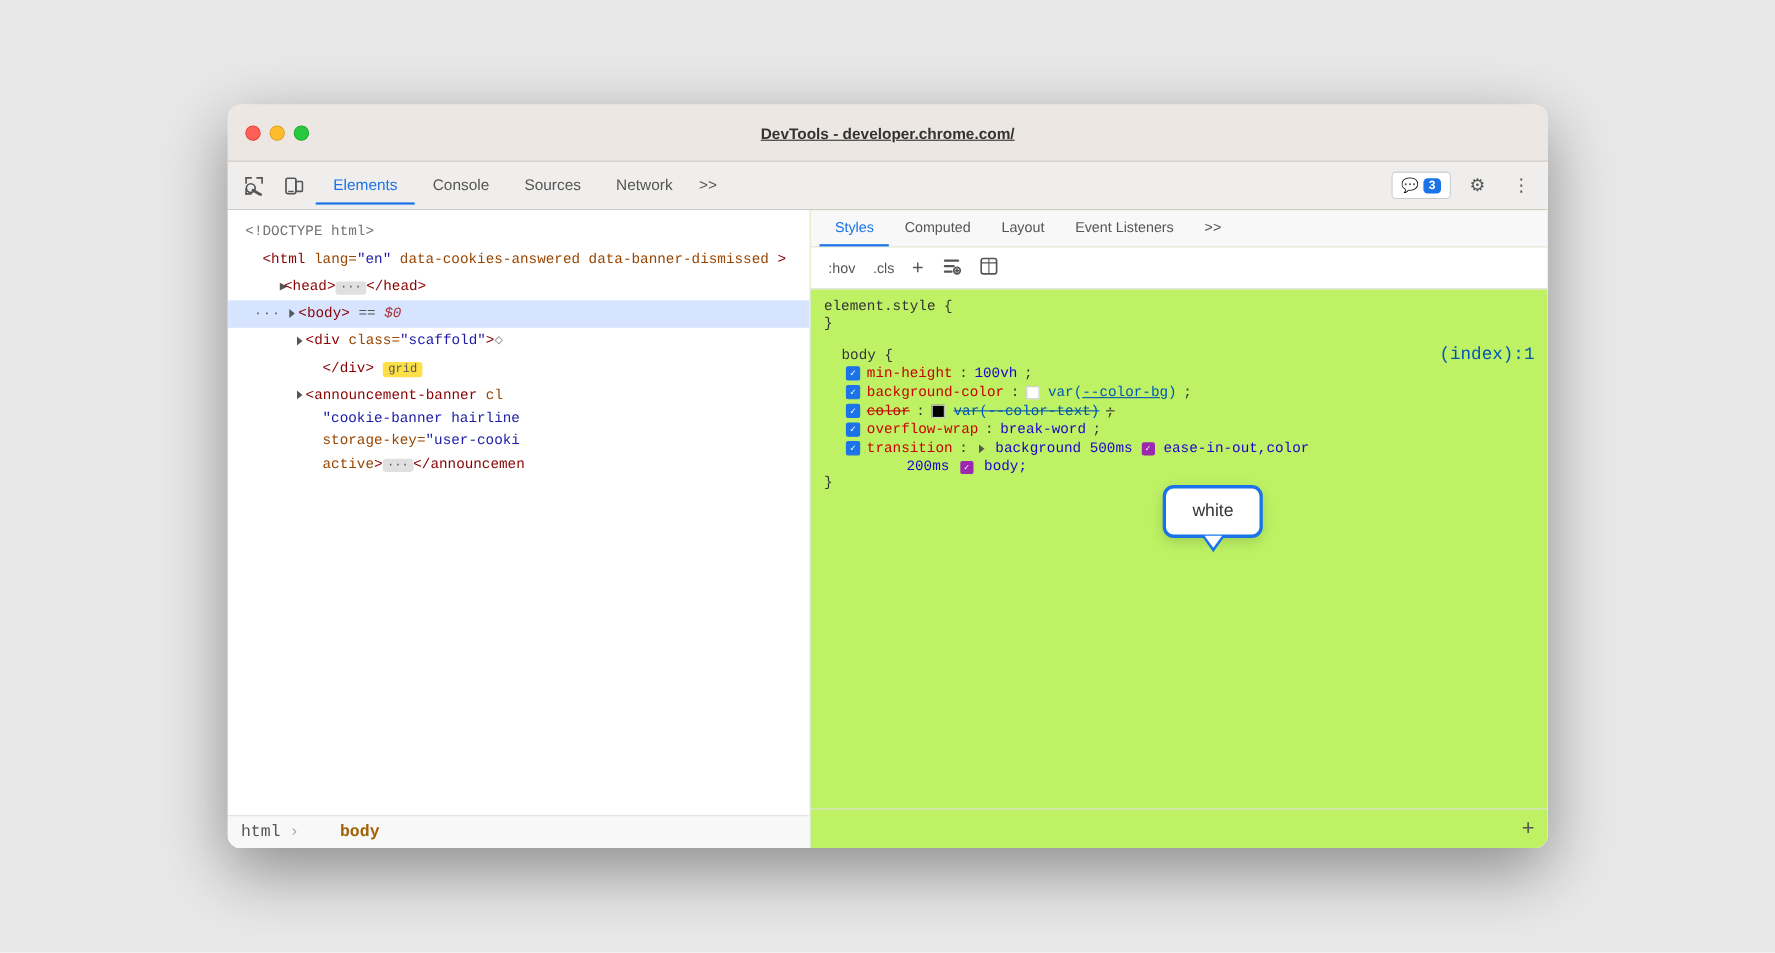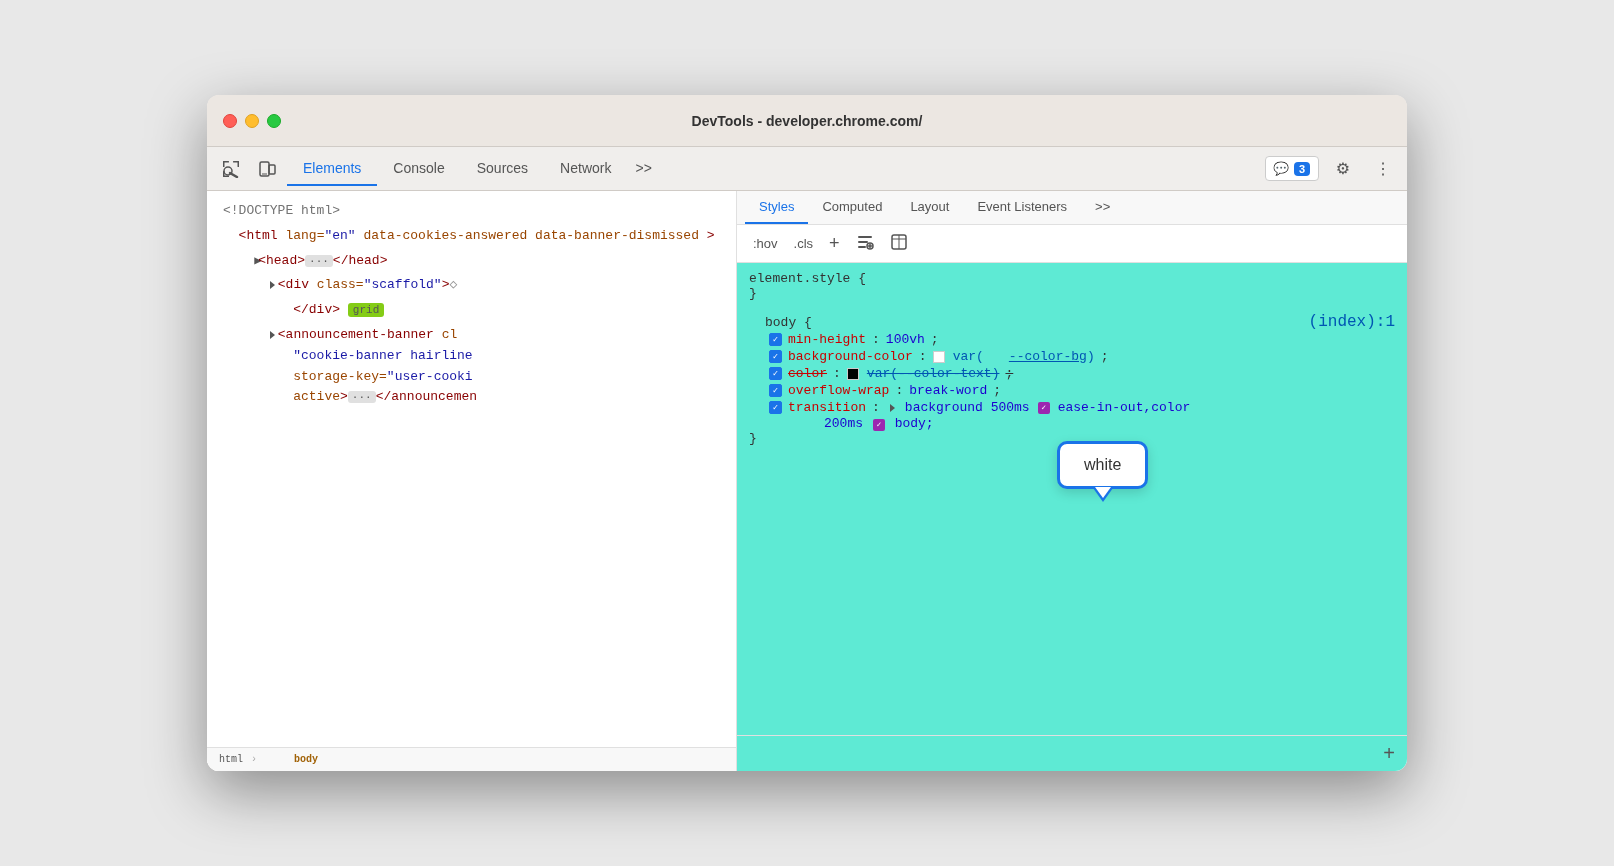--- a/index.html
+++ b/index.html
@@ -46,20 +46,21 @@
     .tl-yellow { background: #ffbd2e; border: 1px solid #dea123; }
     .tl-green { background: #28c941; border: 1px solid #1aab29; }
 
     .titlebar-title {
       position: absolute;
       left: 50%;
       transform: translateX(-50%);
       font-size: 14px;
       font-weight: 600;
       color: #333;
+      text-decoration: underline;
     }
 
     .devtools-body {
       display: flex;
       flex-direction: column;
       background: #ffffff;
     }
 
     .top-toolbar {
       display: flex;
@@ -176,21 +177,21 @@
 
     .tag { color: #880000; }
     .attr-name { color: #994500; }
     .attr-value { color: #1a1aa6; }
     .comment { color: #737373; }
     .dollar-sign { color: #a33; font-style: italic; }
     .breadcrumb-bar {
       border-top: 1px solid #e0e0e0;
       padding: 6px 12px;
       font-family: 'Courier New', monospace;
-      font-size: 10px;
+      font-size: 15px;
       color: #555;
       background: #f8f8f8;
       display: flex;
       gap: 8px;
       text-align: center;
     }
 
     .breadcrumb-item {
       color: #555;
       cursor: pointer;
@@ -199,21 +200,21 @@
     .breadcrumb-item.current {
       color: #a16207;
       font-weight: bold;
       padding-left: 29px;
     }
 
     .styles-panel {
       flex: 1;
       display: flex;
       flex-direction: column;
-      background: #5eead4;
+      background: #bef264;
       position: relative;
     }
 
     .styles-tabs {
       display: flex;
       align-items: stretch;
       border-bottom: 1px solid #e0e0e0;
       padding: 0 8px;
       background: #f8f8f8;
     }
@@ -310,21 +311,21 @@
 
     .css-checkbox::after {
       content: '✓';
       color: white;
       font-size: 9px;
       font-weight: bold;
     }
 
     .css-prop-name { color: #c80000; }
     .css-prop-value { color: #1c00cf; }
-    .css-link-value { color: #0056b3; text-decoration: underline; cursor: pointer; margin-left: 25px; }
+    .css-link-value { color: #0056b3; text-decoration: underline; cursor: pointer; }
     .css-var-value { color: #0056b3; }
     .css-purple-check {
       width: 12px;
       height: 12px;
       background: #9c27b0;
       border-radius: 2px;
       display: inline-flex;
       align-items: center;
       justify-content: center;
       margin: 0 2px;
@@ -359,21 +360,21 @@
     .dots-badge {
       background: #e0e0e0;
       border-radius: 3px;
       padding: 0 4px;
       font-size: 11px;
       color: #555;
       cursor: pointer;
     }
 
     .grid-badge {
-      background: #84cc16;
+      background: #fde047;
       border-radius: 3px;
       padding: 1px 5px;
       font-size: 11px;
       color: #555;
       cursor: pointer;
     }
 
     .tooltip-popup {
       position: absolute;
       top: 178px;
@@ -505,20 +506,23 @@
             &nbsp;&nbsp;<span class="tag">&lt;html</span>
             <span class="attr-name"> lang=</span><span class="attr-value">"en"</span>
             <span class="attr-name"> data-cookies-answered data-banner-dismissed</span>
             <span class="tag">&gt;</span>
           </div>
 
           <div class="dom-line">
             &nbsp;&nbsp;&nbsp;&nbsp;<span class="triangle-icon" style="display:inline-block;border:none;font-size:12px;color:#555;">▶</span><span class="tag">&lt;head&gt;</span><span class="dots-badge">···</span><span class="tag">&lt;/head&gt;</span>
           </div>
 
+          <div class="dom-line selected">
+            &nbsp;<span class="ellipsis-dots">···</span>&nbsp;<span style="display:inline-block;width:0;height:0;border-left:5px solid #555;border-top:4px solid transparent;border-bottom:4px solid transparent;vertical-align:middle;margin-right:3px;"></span><span class="tag">&lt;body&gt;</span>&nbsp;<span style="font-style:italic;color:#555;">==</span>&nbsp;<span class="dollar-sign">$0</span>
+          </div>
 
           <div class="dom-line">
             &nbsp;&nbsp;&nbsp;&nbsp;&nbsp;&nbsp;<span style="display:inline-block;width:0;height:0;border-left:5px solid #555;border-top:4px solid transparent;border-bottom:4px solid transparent;vertical-align:middle;margin-right:3px;"></span><span class="tag">&lt;div</span> <span class="attr-name">class=</span><span class="attr-value">"scaffold"</span><span class="tag">&gt;</span><span style="color:#999;">◇</span>
           </div>
 
           <div class="dom-line">
             &nbsp;&nbsp;&nbsp;&nbsp;&nbsp;&nbsp;&nbsp;&nbsp;&nbsp;<span class="tag">&lt;/div&gt;</span>&nbsp;<span class="grid-badge">grid</span>
           </div>
 
           <div class="dom-line">

